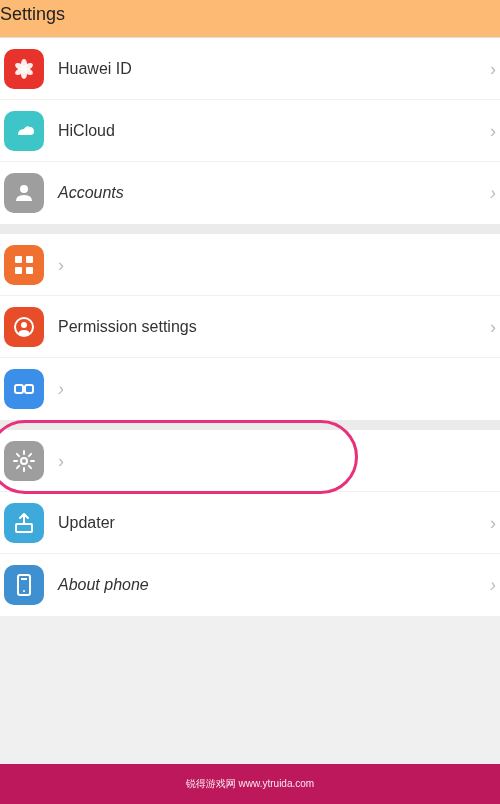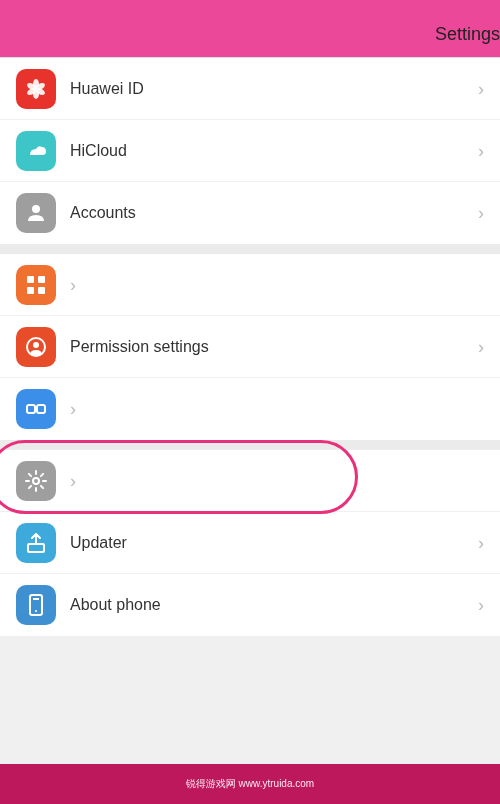--- a/index.html
+++ b/index.html
@@ -7,23 +7,23 @@
     body {
       width: 500px;
       height: 804px;
       background: #f0f0f0;
       font-family: 'Segoe UI', Arial, sans-serif;
       overflow: hidden;
       position: relative;
     }
 
     .page-header {
-      background: #ec4899;
-      text-align: right;
-      padding: 24px 0 12px;
+      background: #fdba74;
+      text-align: left;
+      padding: 4px 0 12px;
       border-bottom: 1px solid #e0e0e0;
     }
 
     .page-title {
       font-size: 18px;
       font-weight: 400;
       color: #222;
     }
 
     .section-divider {
@@ -31,29 +31,30 @@
       background: #ebebeb;
     }
 
     .settings-group {
       background: #fff;
     }
 
     .settings-item {
       display: flex;
       align-items: center;
-      padding: 0 16px;
+      padding: 0 4px;
       height: 62px;
       border-bottom: 1px solid #f0f0f0;
       cursor: pointer;
       position: relative;
     }
 
     .settings-item:last-child {
       border-bottom: none;
+      font-style: italic;
     }
 
     .icon-wrapper {
       width: 40px;
       height: 40px;
       border-radius: 10px;
       display: flex;
       align-items: center;
       justify-content: center;
       margin-right: 14px;

